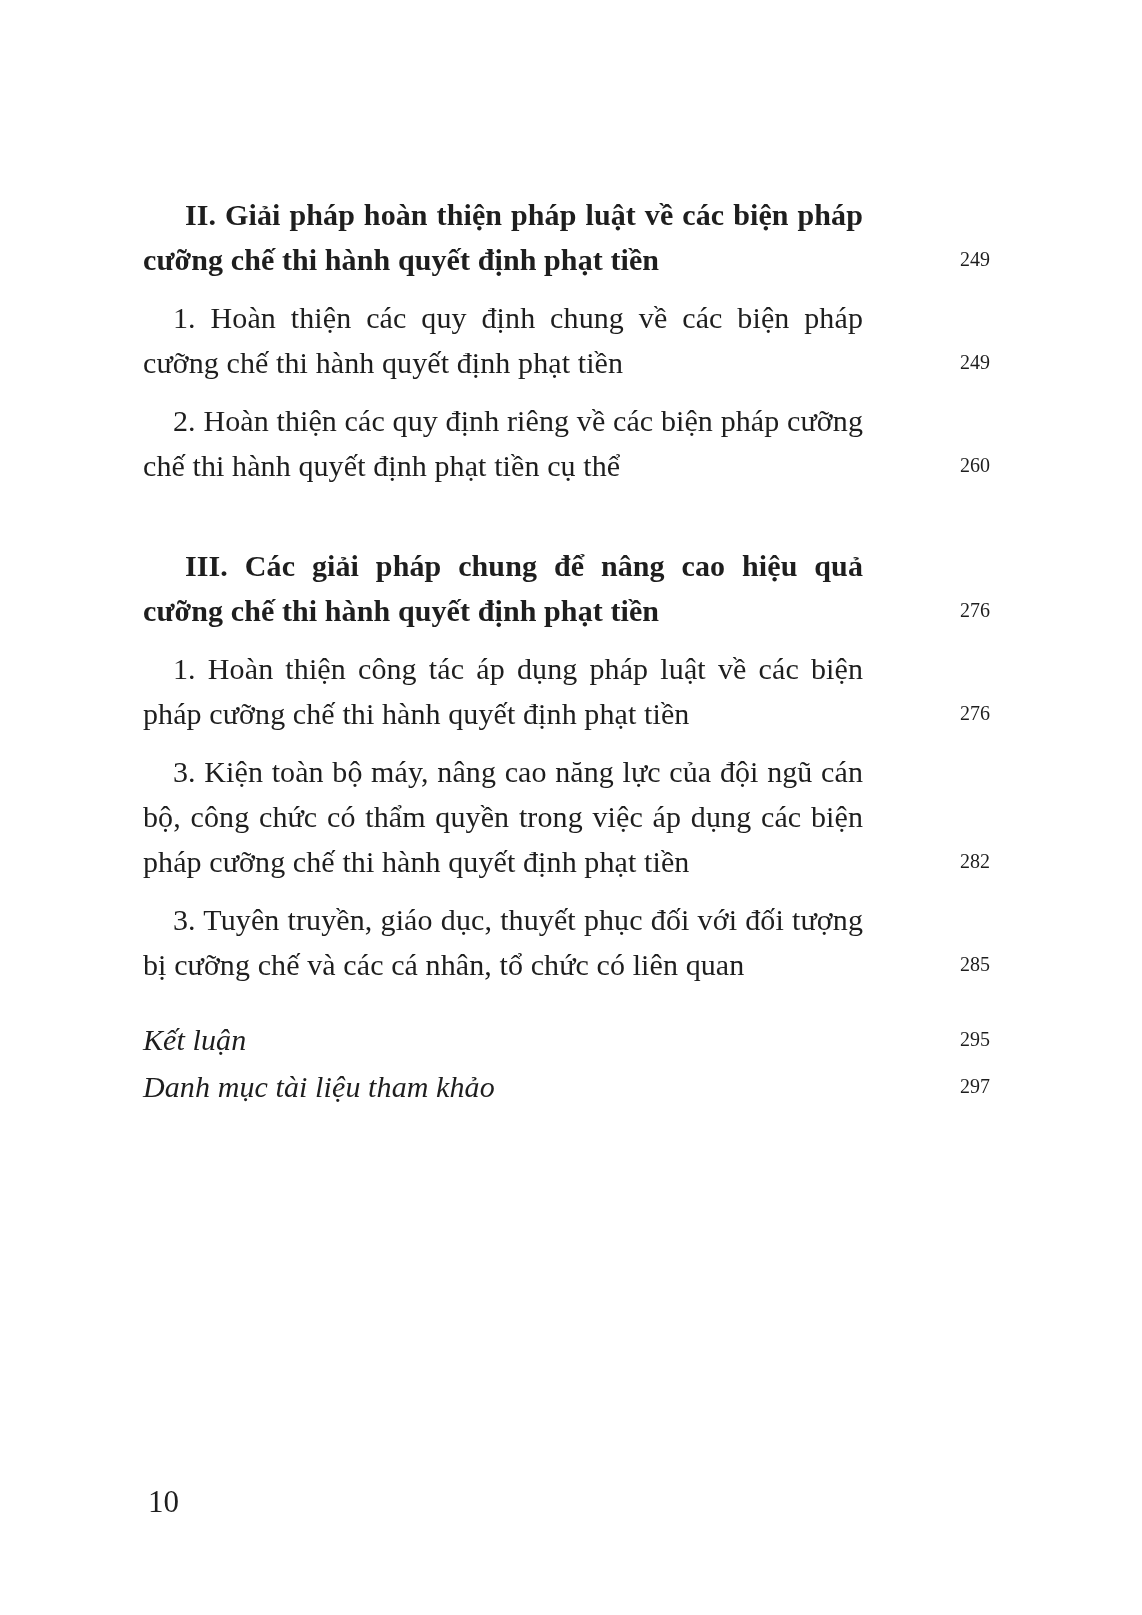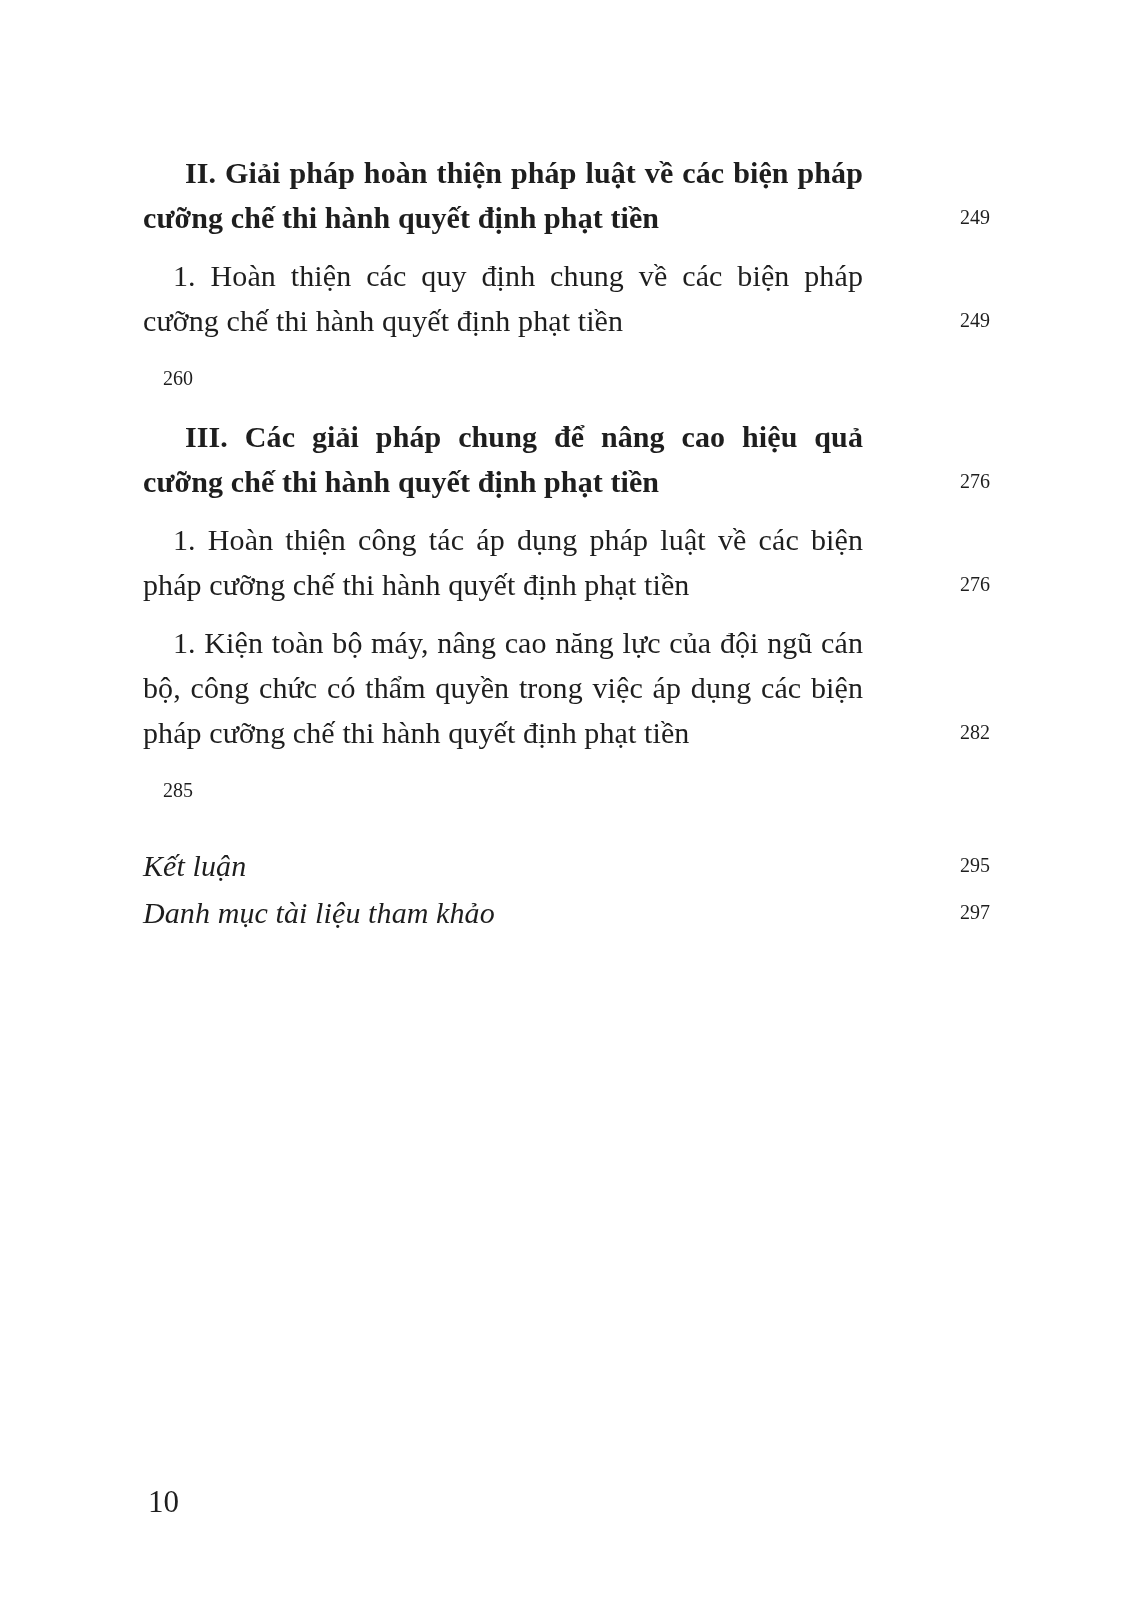--- a/index.html
+++ b/index.html
@@ -36,20 +36,21 @@
     width: 720px;
     font-size: 30px;
     line-height: 45px;
     text-align: justify;
     text-indent: 30px;
     letter-spacing: 0.1px;
   }
   .entry.bold .entry-text {
     font-weight: 700;
     text-indent: 42px;
+    margin-top: 42px;
   }
   .entry.italic .entry-text {
     font-style: italic;
     text-indent: 0;
   }
   .entry.italic {
     margin-bottom: 2px;
   }
   .entry.backmatter-start {
     margin-top: 30px;
@@ -79,35 +80,37 @@
   <main class="toc">
       <div class="entry bold">
         <div class="entry-text">II. Giải pháp hoàn thiện pháp luật về các biện pháp cưỡng chế thi hành quyết định phạt tiền</div>
         <div class="entry-page">249</div>
       </div>
       <div class="entry regular">
         <div class="entry-text">1. Hoàn thiện các quy định chung về các biện pháp cưỡng chế thi hành quyết định phạt tiền</div>
         <div class="entry-page">249</div>
       </div>
       <div class="entry regular">
+        <div class="entry-text">2. Hoàn thiện các quy định riêng về các biện pháp cưỡng chế thi hành quyết định phạt tiền cụ thể</div>
         <div class="entry-page">260</div>
       </div>
       <div class="entry bold">
         <div class="entry-text">III. Các giải pháp chung để nâng cao hiệu quả cưỡng chế thi hành quyết định phạt tiền</div>
         <div class="entry-page">276</div>
       </div>
       <div class="entry regular">
         <div class="entry-text">1. Hoàn thiện công tác áp dụng pháp luật về các biện pháp cưỡng chế thi hành quyết định phạt tiền</div>
         <div class="entry-page">276</div>
       </div>
       <div class="entry regular">
-        <div class="entry-text">1. Kiện toàn bộ máy, nâng cao năng lực của đội ngũ cán bộ, công chức có thẩm quyền trong việc áp dụng các biện pháp cưỡng chế thi hành quyết định phạt tiền</div>
+        <div class="entry-text">3. Kiện toàn bộ máy, nâng cao năng lực của đội ngũ cán bộ, công chức có thẩm quyền trong việc áp dụng các biện pháp cưỡng chế thi hành quyết định phạt tiền</div>
         <div class="entry-page">282</div>
       </div>
       <div class="entry regular">
+        <div class="entry-text">3. Tuyên truyền, giáo dục, thuyết phục đối với đối tượng bị cưỡng chế và các cá nhân, tổ chức có liên quan</div>
         <div class="entry-page">285</div>
       </div>
       <div class="entry italic backmatter-start">
         <div class="entry-text">Kết luận</div>
         <div class="entry-page">295</div>
       </div>
       <div class="entry italic">
         <div class="entry-text">Danh mục tài liệu tham khảo</div>
         <div class="entry-page">297</div>
       </div>

